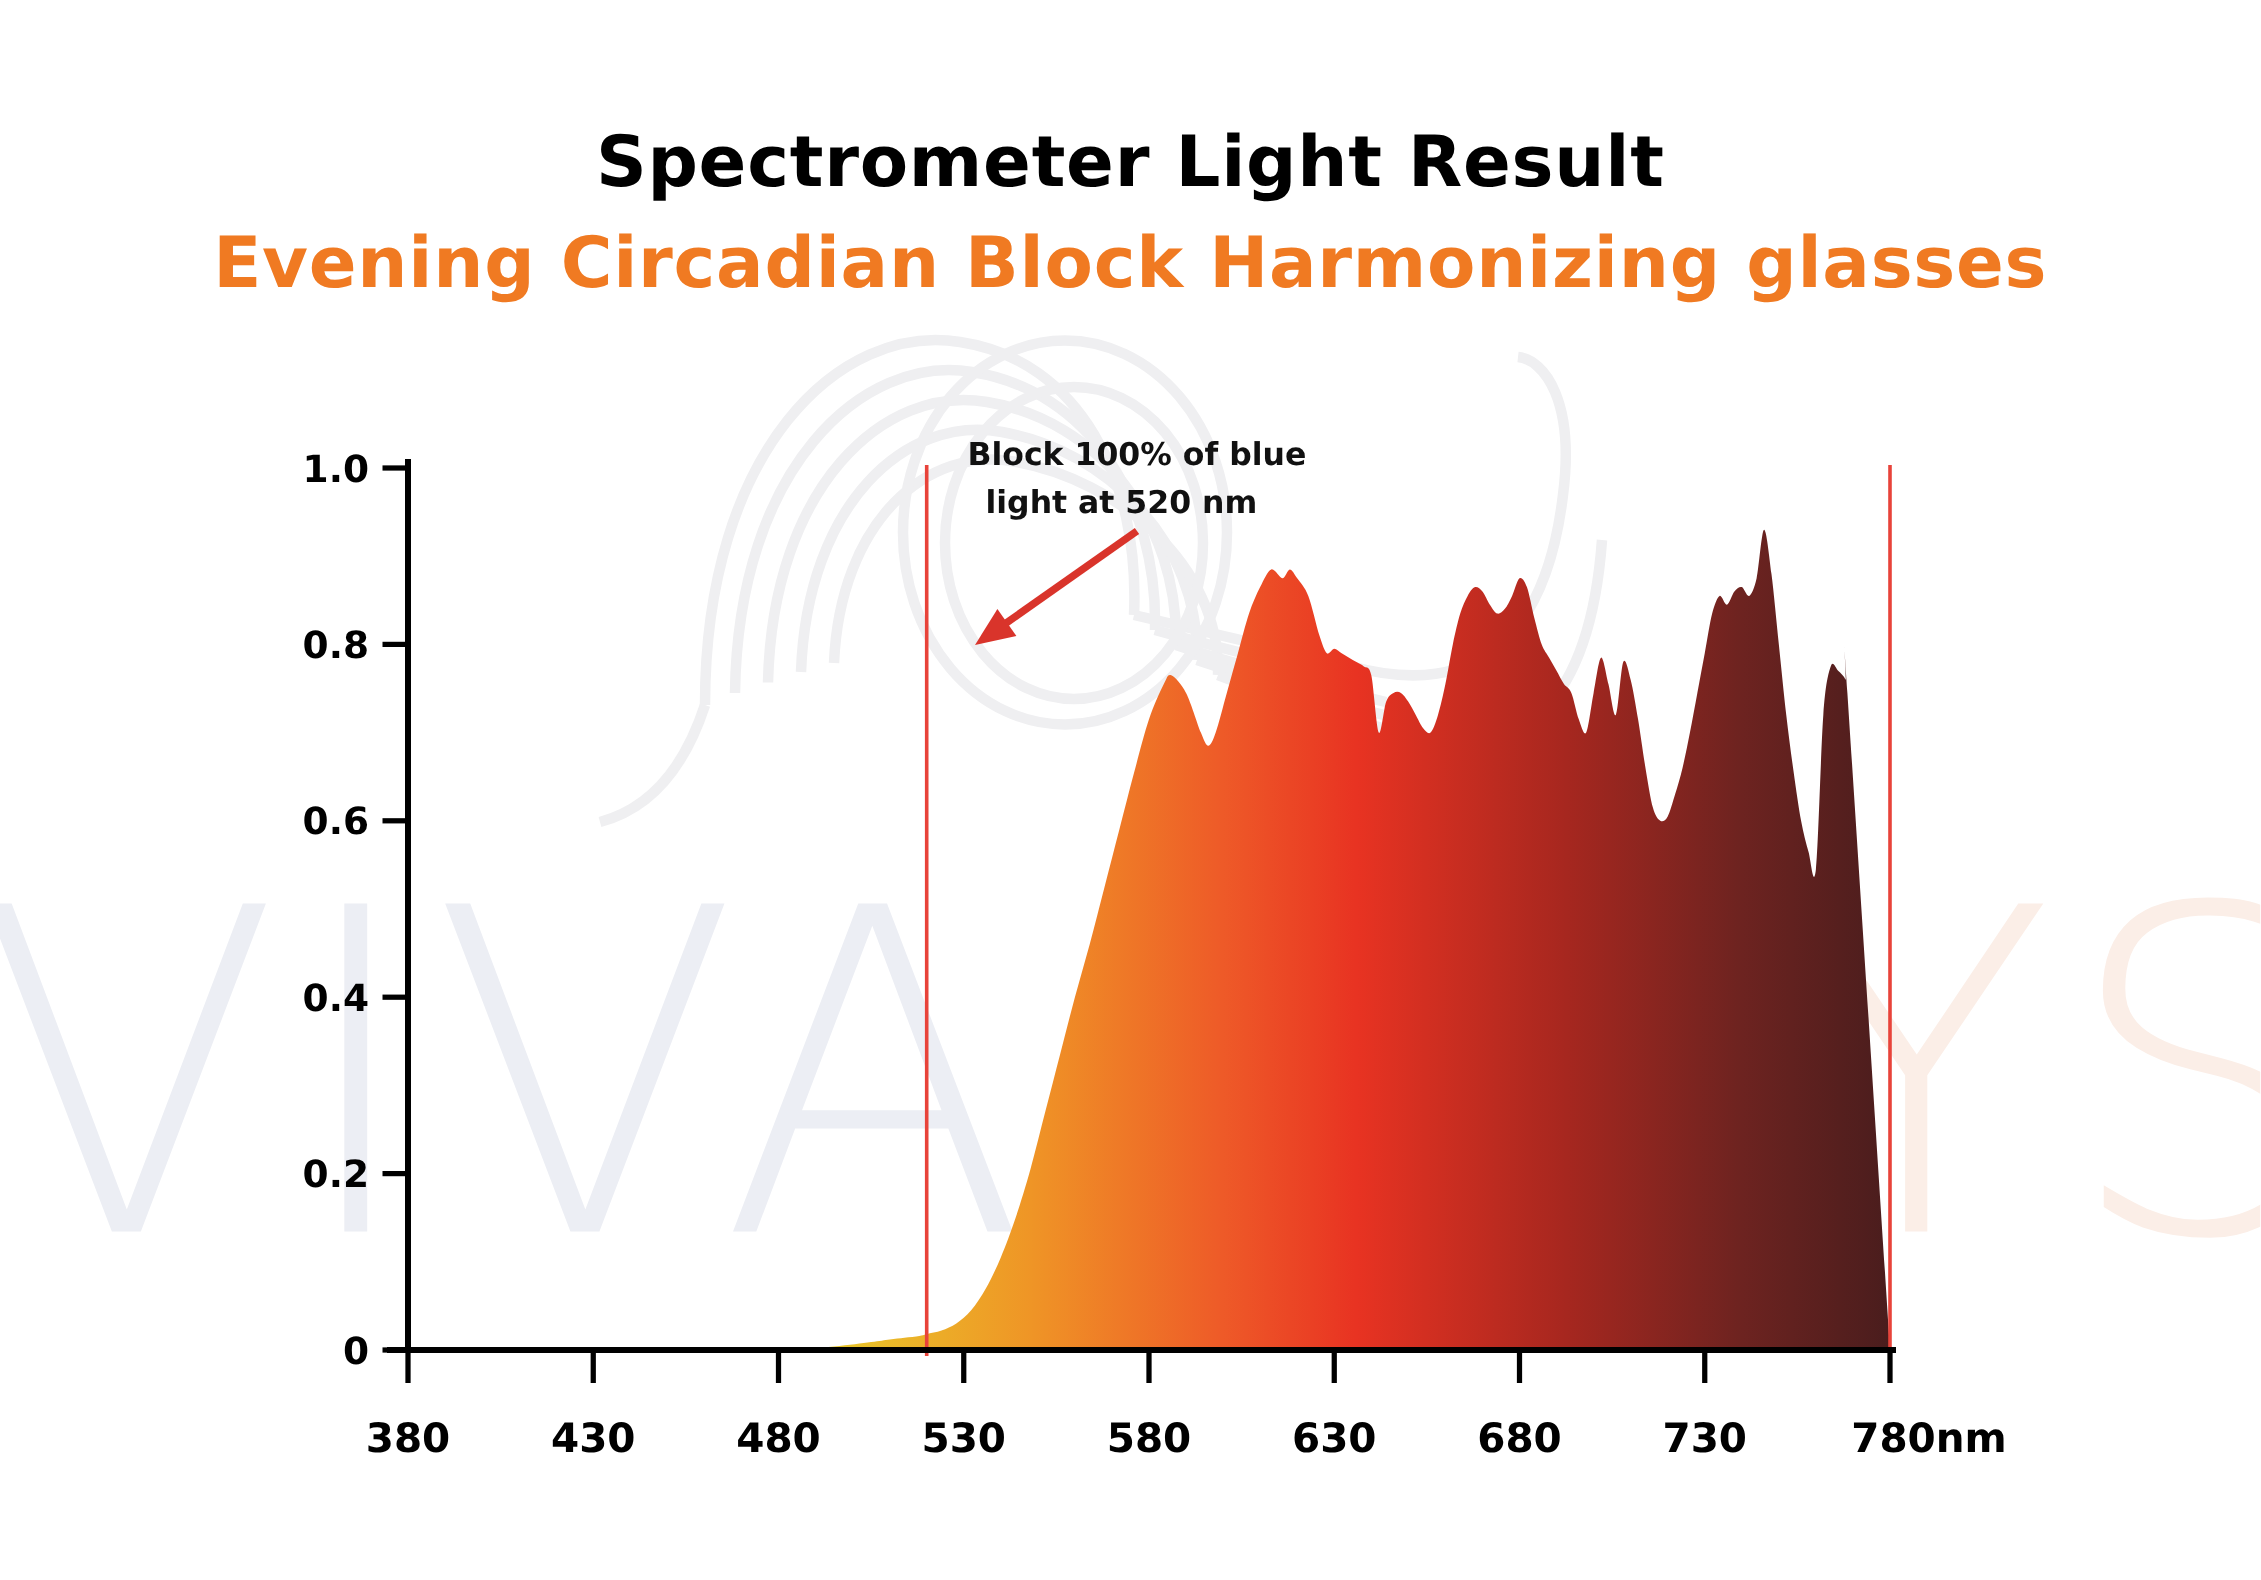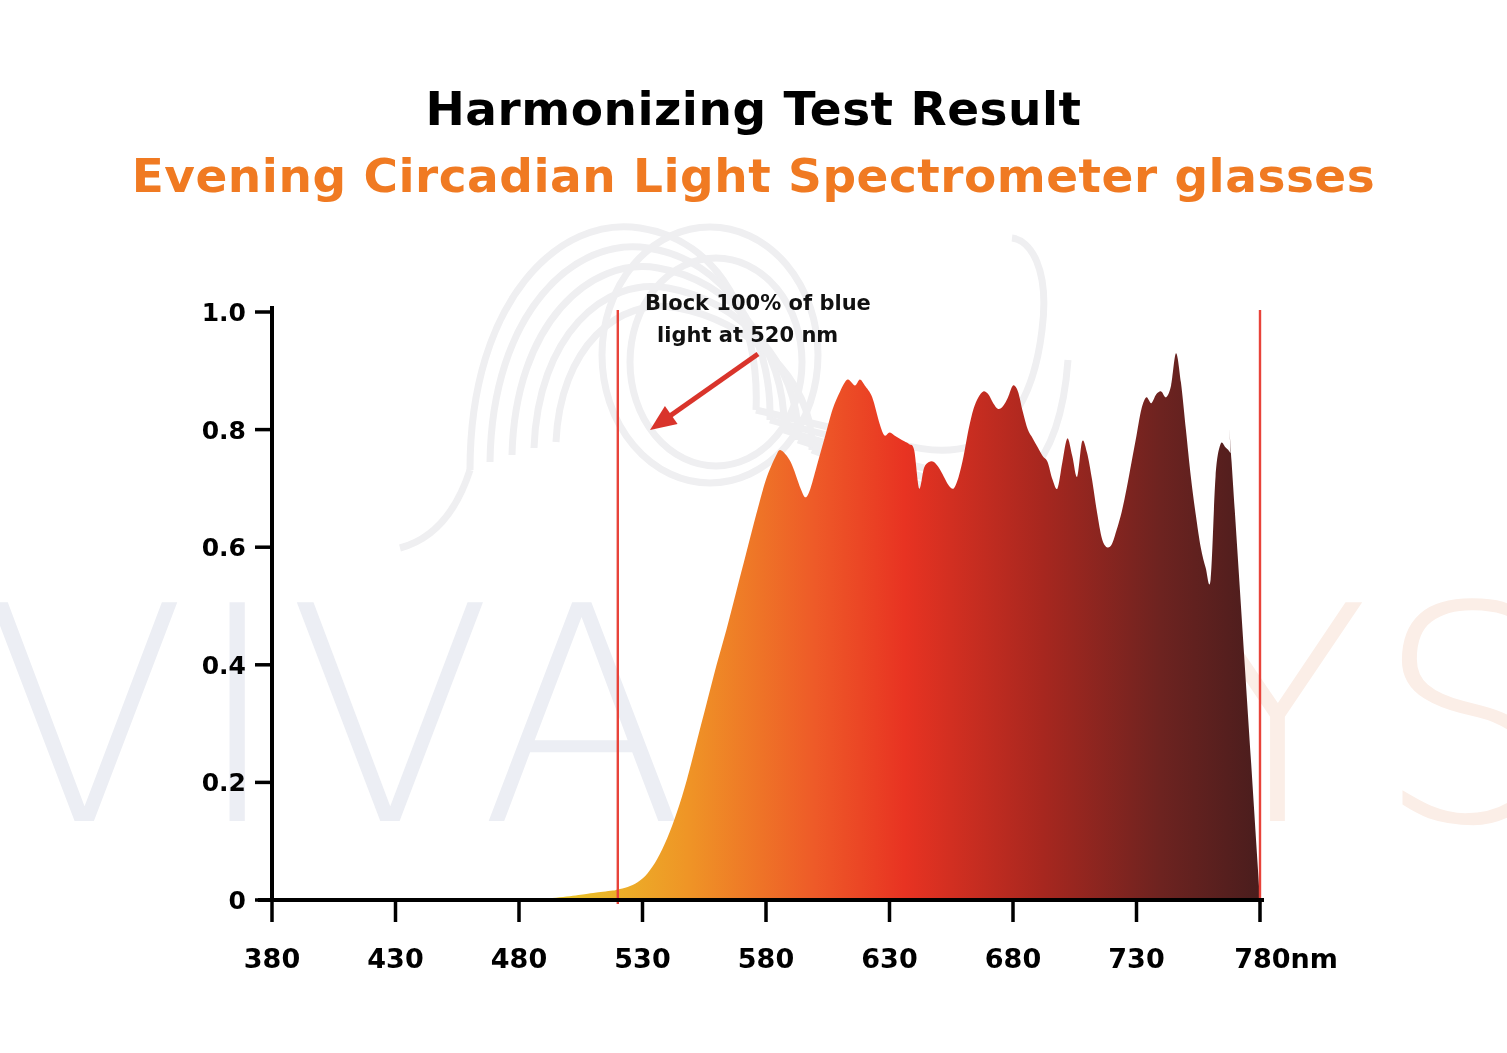--- a/index.html
+++ b/index.html
@@ -143,22 +143,22 @@
       <path d="M784 430 C 820 442, 874 456, 924 468"></path>
       <path d="M798 440 C 834 452, 886 468, 936 480"></path>
       <path d="M812 450 C 848 464, 898 480, 948 492"></path>
       <ellipse cx="710" cy="355" rx="108" ry="128"></ellipse>
       <ellipse cx="716" cy="362" rx="86" ry="104"></ellipse>
       <path d="M900 444 C 980 466, 1030 430, 1042 330 C 1050 268, 1030 240, 1012 238"></path>
       <path d="M948 492 C 1012 510, 1060 470, 1068 360"></path>
     </g>
   </svg>
 
-  <div class="title-main">Harmonizing Test Result</div>
-  <div class="title-sub">Evening Circadian Light Spectrometer glasses</div>
+  <div class="title-main">Spectrometer Light Result</div>
+  <div class="title-sub">Evening Circadian Block Harmonizing glasses</div>
 
   <svg id="chart-svg" width="1507" height="1053" viewBox="0 0 1507 1053">
     <defs>
       <linearGradient id="spectrumGrad" x1="0" y1="0" x2="1" y2="0" gradientUnits="objectBoundingBox">
           <stop offset="0%" stop-color="#4ad93a"></stop>
           <stop offset="10%" stop-color="#8ae02f"></stop>
           <stop offset="20%" stop-color="#d9dd2e"></stop>
           <stop offset="30%" stop-color="#e9c22a"></stop>
           <stop offset="42%" stop-color="#ef9526"></stop>
           <stop offset="55.00000000000001%" stop-color="#ee5a28"></stop>

